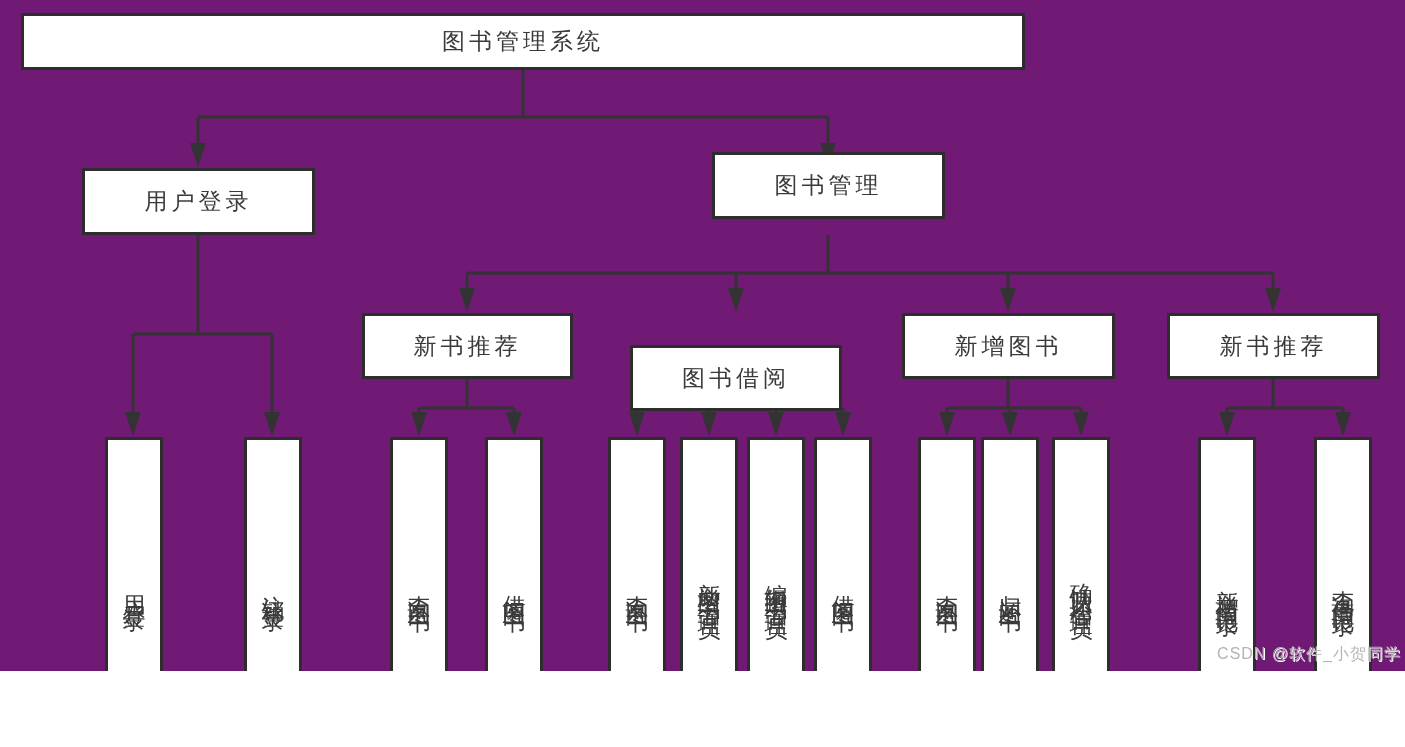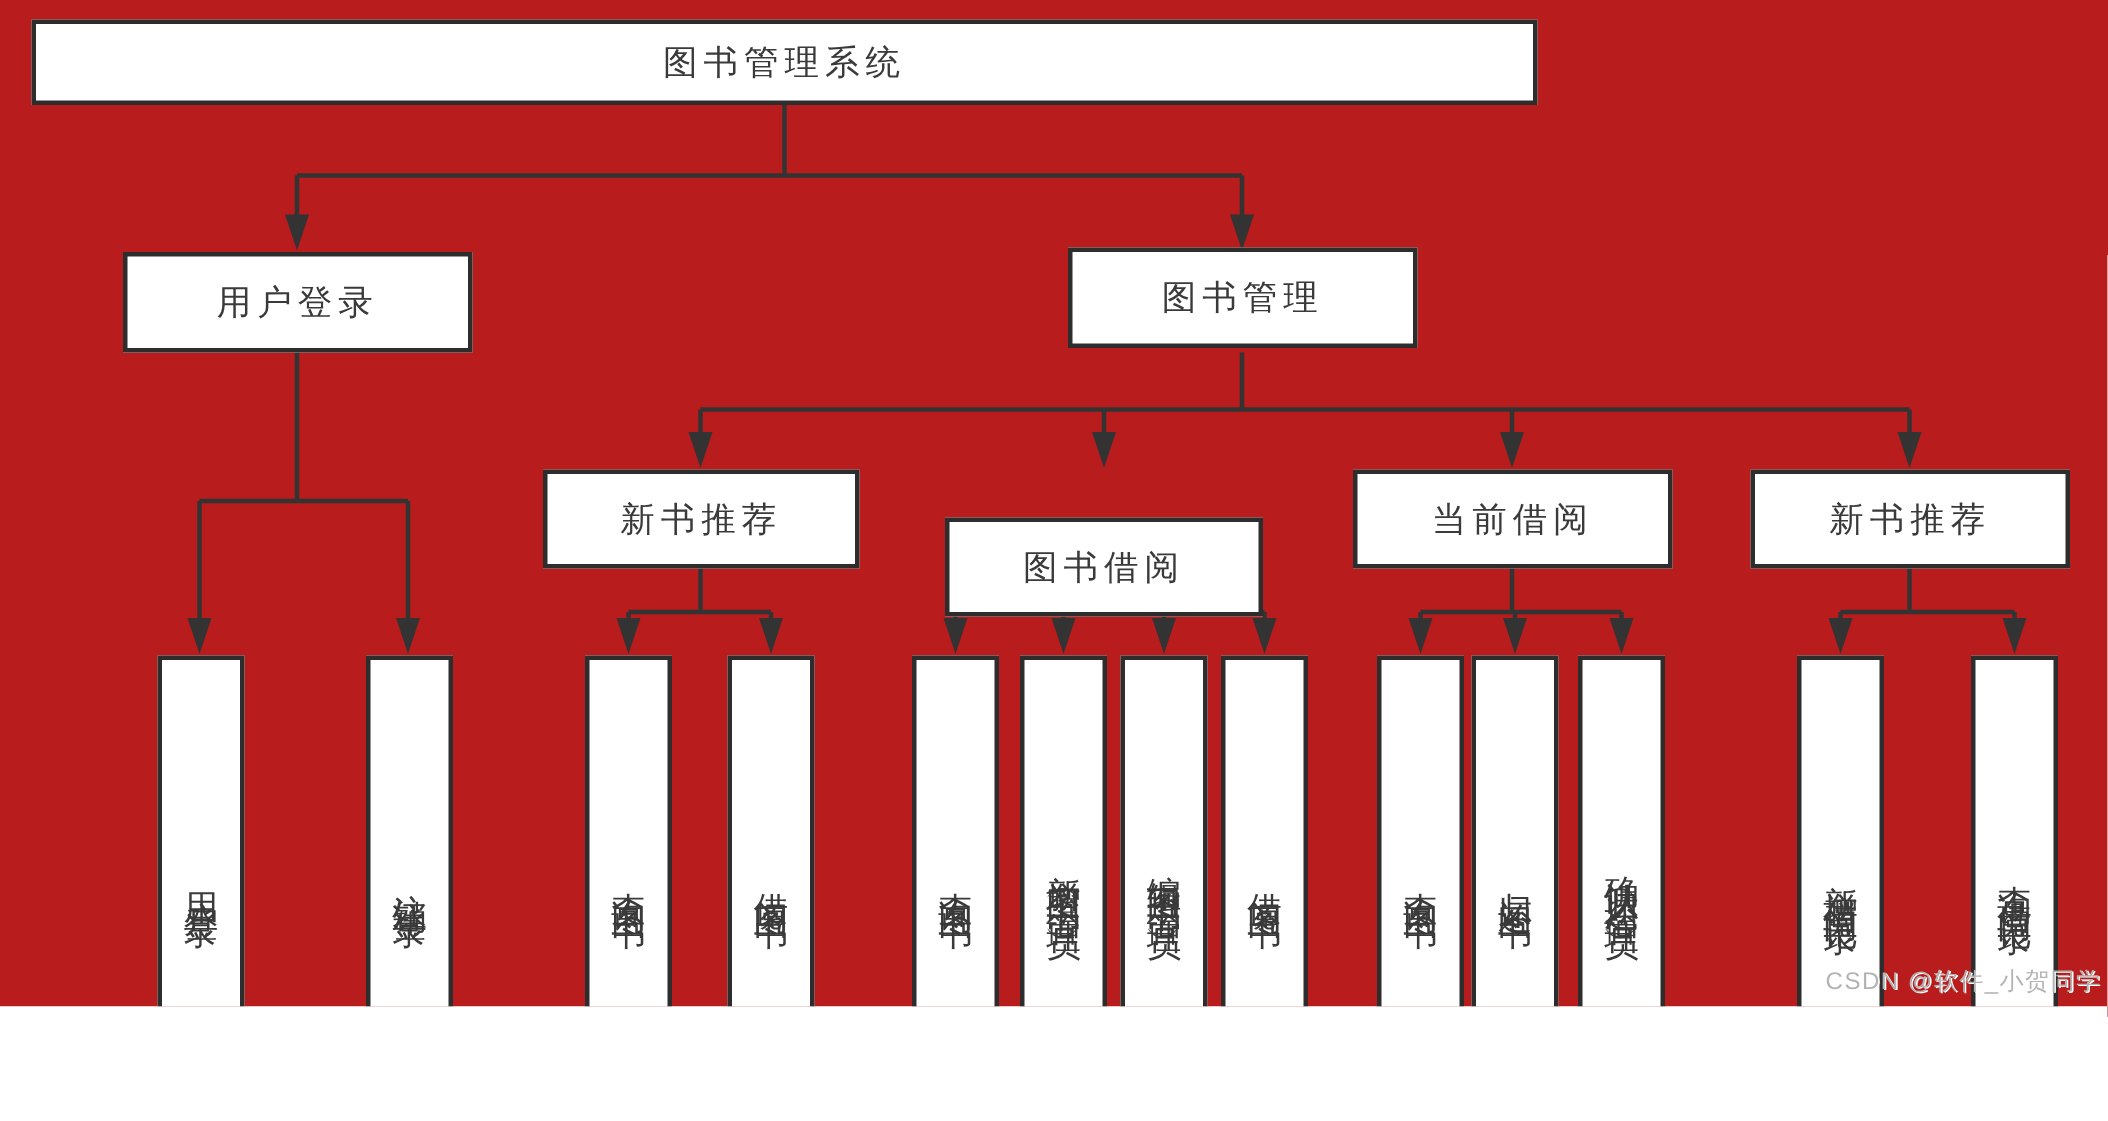--- a/index.html
+++ b/index.html
@@ -1,20 +1,20 @@
 <!DOCTYPE html>
 <html><head>
 <meta charset="utf-8">
 <style>
   html, body { margin: 0; padding: 0; background: #ffffff; }
   #stage {
     position: relative;
     width: 1405px;
     height: 671px;
-    background: #b91c1c;
+    background: #701a75;
     font-family: "Liberation Sans", "DejaVu Sans", sans-serif;
     overflow: hidden;
     text-decoration: underline;
   }
   #connectors {
     position: absolute;
     left: 0; top: 0;
     width: 1405px; height: 747px;
     z-index: 1;
     pointer-events: none;
@@ -113,32 +113,32 @@
     </g>
   </svg>
 
   <div class="node" style="left:21px; top:13px; width:1004px; height:57px;">
     <span class="ntext">图书管理系统</span>
   </div>
 
   <div class="node" style="left:82px; top:168px; width:233px; height:67px;">
     <span class="ntext">用户登录</span>
   </div>
-  <div class="node" style="left:712px; top:165px; width:233px; height:67px;">
+  <div class="node" style="left:712px; top:152px; width:233px; height:67px;">
     <span class="ntext">图书管理</span>
   </div>
 
   <div class="node" style="left:362px; top:313px; width:211px; height:66px;">
     <span class="ntext">新书推荐</span>
   </div>
   <div class="node" style="left:630px; top:313px; width:212px; height:66px;margin-top:32px;">
     <span class="ntext">图书借阅</span>
   </div>
   <div class="node" style="left:902px; top:313px; width:213px; height:66px;">
-    <span class="ntext">当前借阅</span>
+    <span class="ntext">新增图书</span>
   </div>
   <div class="node" style="left:1167px; top:313px; width:213px; height:66px;">
     <span class="ntext">新书推荐</span>
   </div>
 
   <div class="vnode" style="left:105px;">
     <span class="vtext">用户登录</span>
   </div>
   <div class="vnode" style="left:244px;">
     <span class="vtext">注销登录</span>

